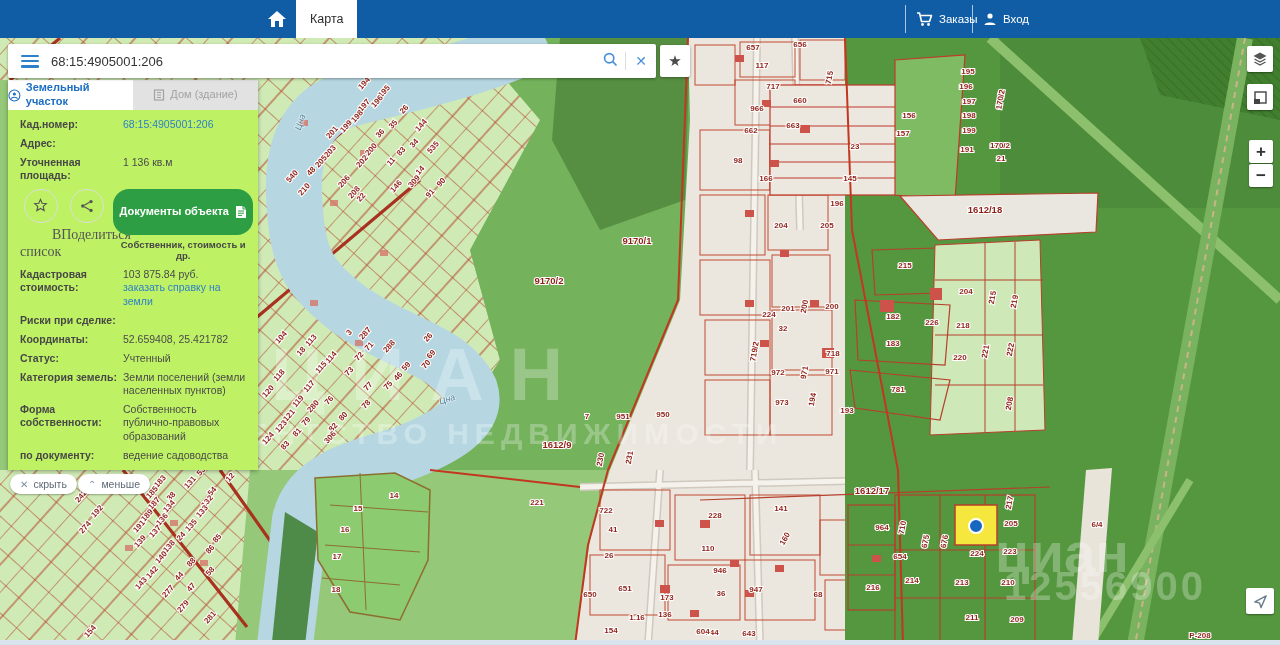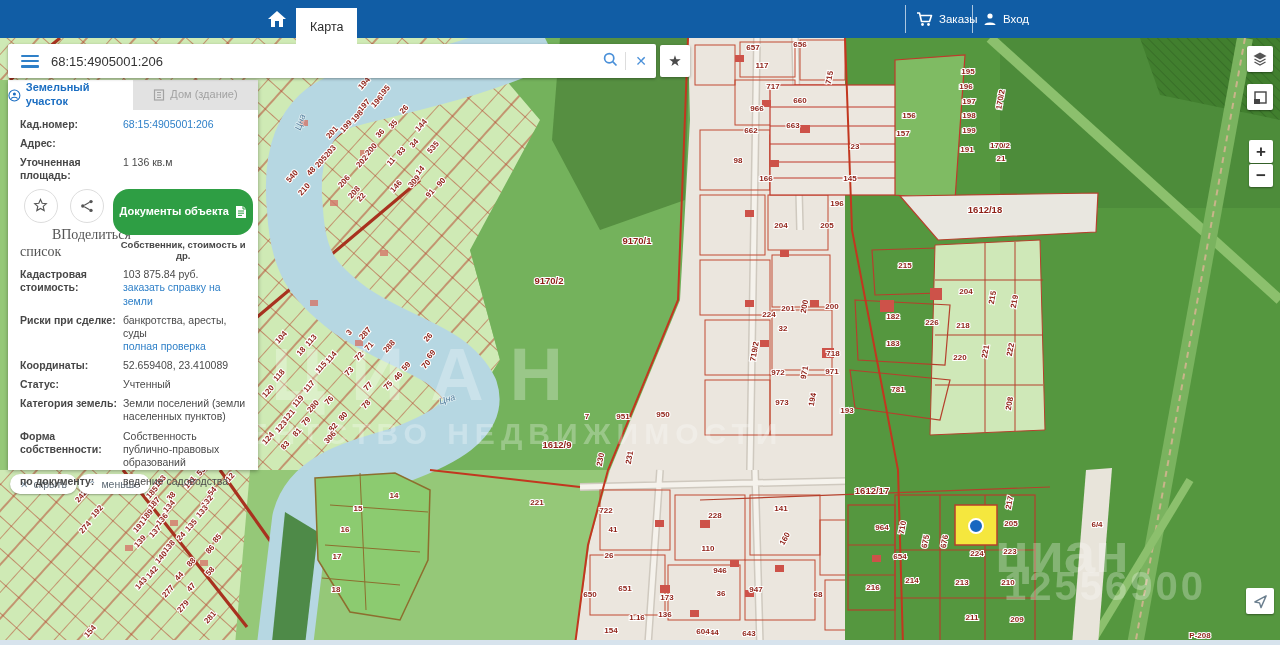--- a/index.html
+++ b/index.html
@@ -1,37 +1,37 @@
 <!DOCTYPE html>
 <html><head>
 <meta charset="utf-8">
 <style>
   html,body{margin:0;padding:0;}
   body{width:1280px;height:645px;position:relative;overflow:hidden;
        font-family:"Liberation Sans",sans-serif;background:#68aa55;}
   
   .topbar{position:absolute;left:0;top:0;width:1280px;height:38px;background:#115da5;z-index:40;}
   .home-btn{position:absolute;left:260px;top:0;width:34px;height:38px;display:flex;align-items:center;justify-content:center;cursor:pointer;}
-  .tab-map{position:absolute;left:296px;top:8px;height:38px;padding:0 14px;background:#ffffff;color:#2b2b2b;
+  .tab-map{position:absolute;left:296px;top:0;height:38px;padding:0 14px;background:#ffffff;color:#2b2b2b;
            font-size:12.5px;display:flex;align-items:center;cursor:pointer;}
   .tb-sep{position:absolute;top:5px;width:1px;height:28px;background:rgba(255,255,255,.65);}
   .tb-btn{position:absolute;top:0;height:38px;display:flex;align-items:center;gap:6px;color:#fff;font-size:11.5px;cursor:pointer;}
   
   .search{position:absolute;left:8px;top:44px;width:648px;height:34px;background:#fff;border-radius:2px;
           box-shadow:0 1px 3px rgba(0,0,0,.35);z-index:35;display:flex;align-items:center;}
   .burger{width:18px;height:13px;margin:0 12px 0 13px;display:flex;flex-direction:column;justify-content:space-between;cursor:pointer;}
   .burger i{display:block;height:2.5px;background:#2f80c8;border-radius:1px;}
   .query{flex:1;font-size:13px;color:#333;}
   .sb-ico{width:30px;text-align:center;color:#4a90d9;font-size:14px;cursor:pointer;}
   .sb-div{width:1px;height:18px;background:#ddd;}
   .fav-btn{position:absolute;left:660px;top:45px;width:30px;height:32px;background:#fff;border-radius:2px;
            box-shadow:0 1px 3px rgba(0,0,0,.35);z-index:35;display:flex;align-items:center;justify-content:center;
            color:#4a4a4a;font-size:15px;cursor:pointer;}
   
-  .panel{position:absolute;left:8px;top:80px;width:250px;height:390px;background:#ffffff;z-index:34;
+  .panel{position:absolute;left:8px;top:80px;width:250px;height:390px;background:#bef264;z-index:34;
          box-shadow:0 1px 4px rgba(0,0,0,.35);font-size:10.5px;color:#4a4a4a;line-height:1.25;}
   .tabs{display:flex;height:30px;background:#e2e2e2;}
   .tab{flex:1;display:flex;align-items:center;justify-content:center;gap:5px;font-size:11px;color:#a3a3a3;cursor:pointer;}
   .tab.active{background:#fff;color:#1b6ec2;font-weight:700;}
   .pbody{padding:8px 12px 0 12px;}
   .row{display:flex;margin-bottom:6px;}
   .lbl{width:97px;flex:none;padding-right:6px;font-weight:700;color:#474747;}
   .val{flex:1;}
   .link{color:#2f80c8;text-decoration:none;cursor:pointer;display:block;}
   a.link:empty{display:none;}
@@ -520,26 +520,24 @@
         <div class="docs-cap">Собственник, стоимость и др.</div>
       </div>
     </div>
     <div class="row">
       <div class="lbl">Кадастровая стоимость:</div>
       <div class="val"><span>103 875.84 руб.</span>
         <a class="link">заказать справку на земли</a></div>
     </div>
     <div class="row">
       <div class="lbl">Риски при сделке:</div>
-      <div class="val"><span>банкротства, аресты, суды</span>
-        <a class="link">полная проверка</a></div>
     </div>
     <div class="row">
       <div class="lbl">Координаты:</div>
-      <div class="val">52.659408, 23.410089</div>
+      <div class="val">52.659408, 25.421782</div>
     </div>
     <div class="row">
       <div class="lbl">Статус:</div>
       <div class="val">Учтенный</div>
     </div>
     <div class="row">
       <div class="lbl">Категория земель:</div>
       <div class="val">Земли поселений (земли населенных пунктов)</div>
     </div>
     <div class="row">

